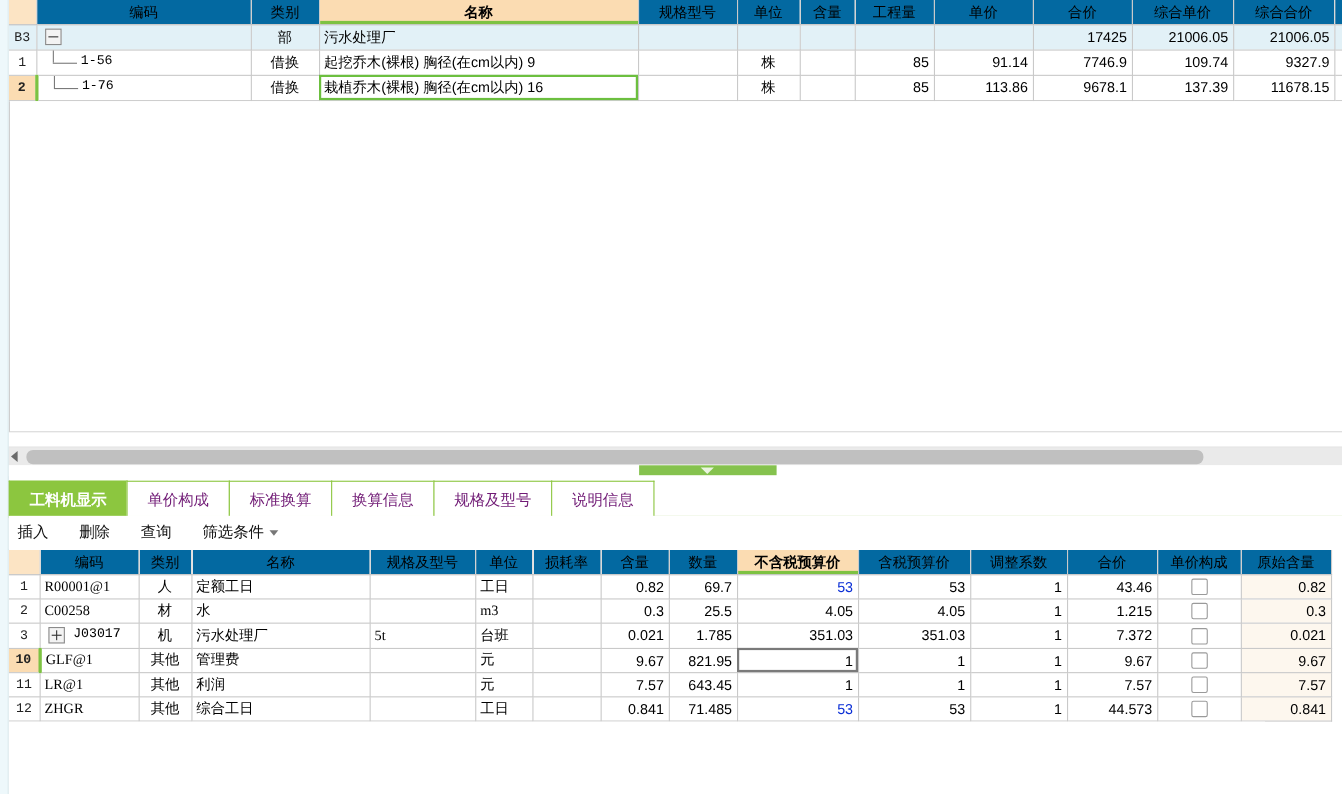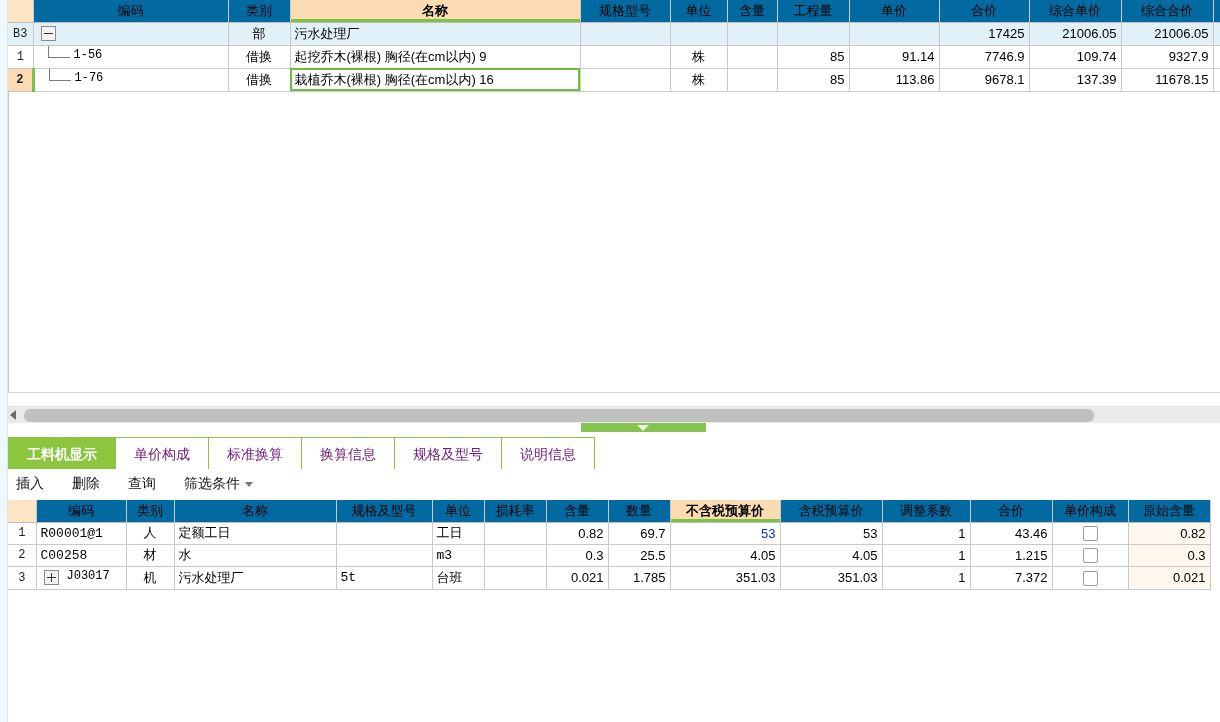--- a/index.html
+++ b/index.html
@@ -136,21 +136,21 @@
     width: 22px; height: 1px;
     background: #7a7a7a;
   }
   .tree-label {
     position: absolute;
     left: 36px; top: 2px;
     font-family: "Liberation Mono", "DejaVu Sans Mono", monospace;
     font-size: 12px;
   }
   .code-mono {
-    font-family: Liberation Mono, monospace;
+    font-family: Liberation Serif, serif;
     font-size: 12px;
   }
 
   
   .chk {
     display: inline-block;
     width: 13px; height: 13px;
     border: 1px solid #9a9a9a;
     border-radius: 2px;
     background: #fff;
@@ -529,19 +529,70 @@
           <td class="num">0.021</td>
           <td class="num">1.785</td>
           <td class="num">351.03</td>
           <td class="num">351.03</td>
           <td class="num">1</td>
           <td class="num">7.372</td>
           <td class="ctr"><span class="chk"></span></td>
           <td class="num col-origin">0.021</td>
         </tr>
 
-
-
+        <tr>
+          <td class="gutter sel">10</td>
+          <td class="lft code-mono">GLF@1</td>
+          <td class="ctr">其他</td>
+          <td class="lft">管理费</td>
+          <td class="lft"></td>
+          <td class="lft">元</td>
+          <td class="num"></td>
+          <td class="num">9.67</td>
+          <td class="num">821.95</td>
+          <td class="num cell-editing">1</td>
+          <td class="num">1</td>
+          <td class="num">1</td>
+          <td class="num">9.67</td>
+          <td class="ctr"><span class="chk"></span></td>
+          <td class="num col-origin">9.67</td>
+        </tr>
+
+        <tr>
+          <td class="gutter">11</td>
+          <td class="lft code-mono">LR@1</td>
+          <td class="ctr">其他</td>
+          <td class="lft">利润</td>
+          <td class="lft"></td>
+          <td class="lft">元</td>
+          <td class="num"></td>
+          <td class="num">7.57</td>
+          <td class="num">643.45</td>
+          <td class="num">1</td>
+          <td class="num">1</td>
+          <td class="num">1</td>
+          <td class="num">7.57</td>
+          <td class="ctr"><span class="chk"></span></td>
+          <td class="num col-origin">7.57</td>
+        </tr>
+
+        <tr>
+          <td class="gutter">12</td>
+          <td class="lft code-mono">ZHGR</td>
+          <td class="ctr">其他</td>
+          <td class="lft">综合工日</td>
+          <td class="lft"></td>
+          <td class="lft">工日</td>
+          <td class="num"></td>
+          <td class="num">0.841</td>
+          <td class="num">71.485</td>
+          <td class="num blue-val">53</td>
+          <td class="num">53</td>
+          <td class="num">1</td>
+          <td class="num">44.573</td>
+          <td class="ctr"><span class="chk"></span></td>
+          <td class="num col-origin">0.841</td>
+        </tr>
       </tbody>
     </table>
     <div class="bottom-filler"></div>
   </div>
 </div>
 
 </body></html>

